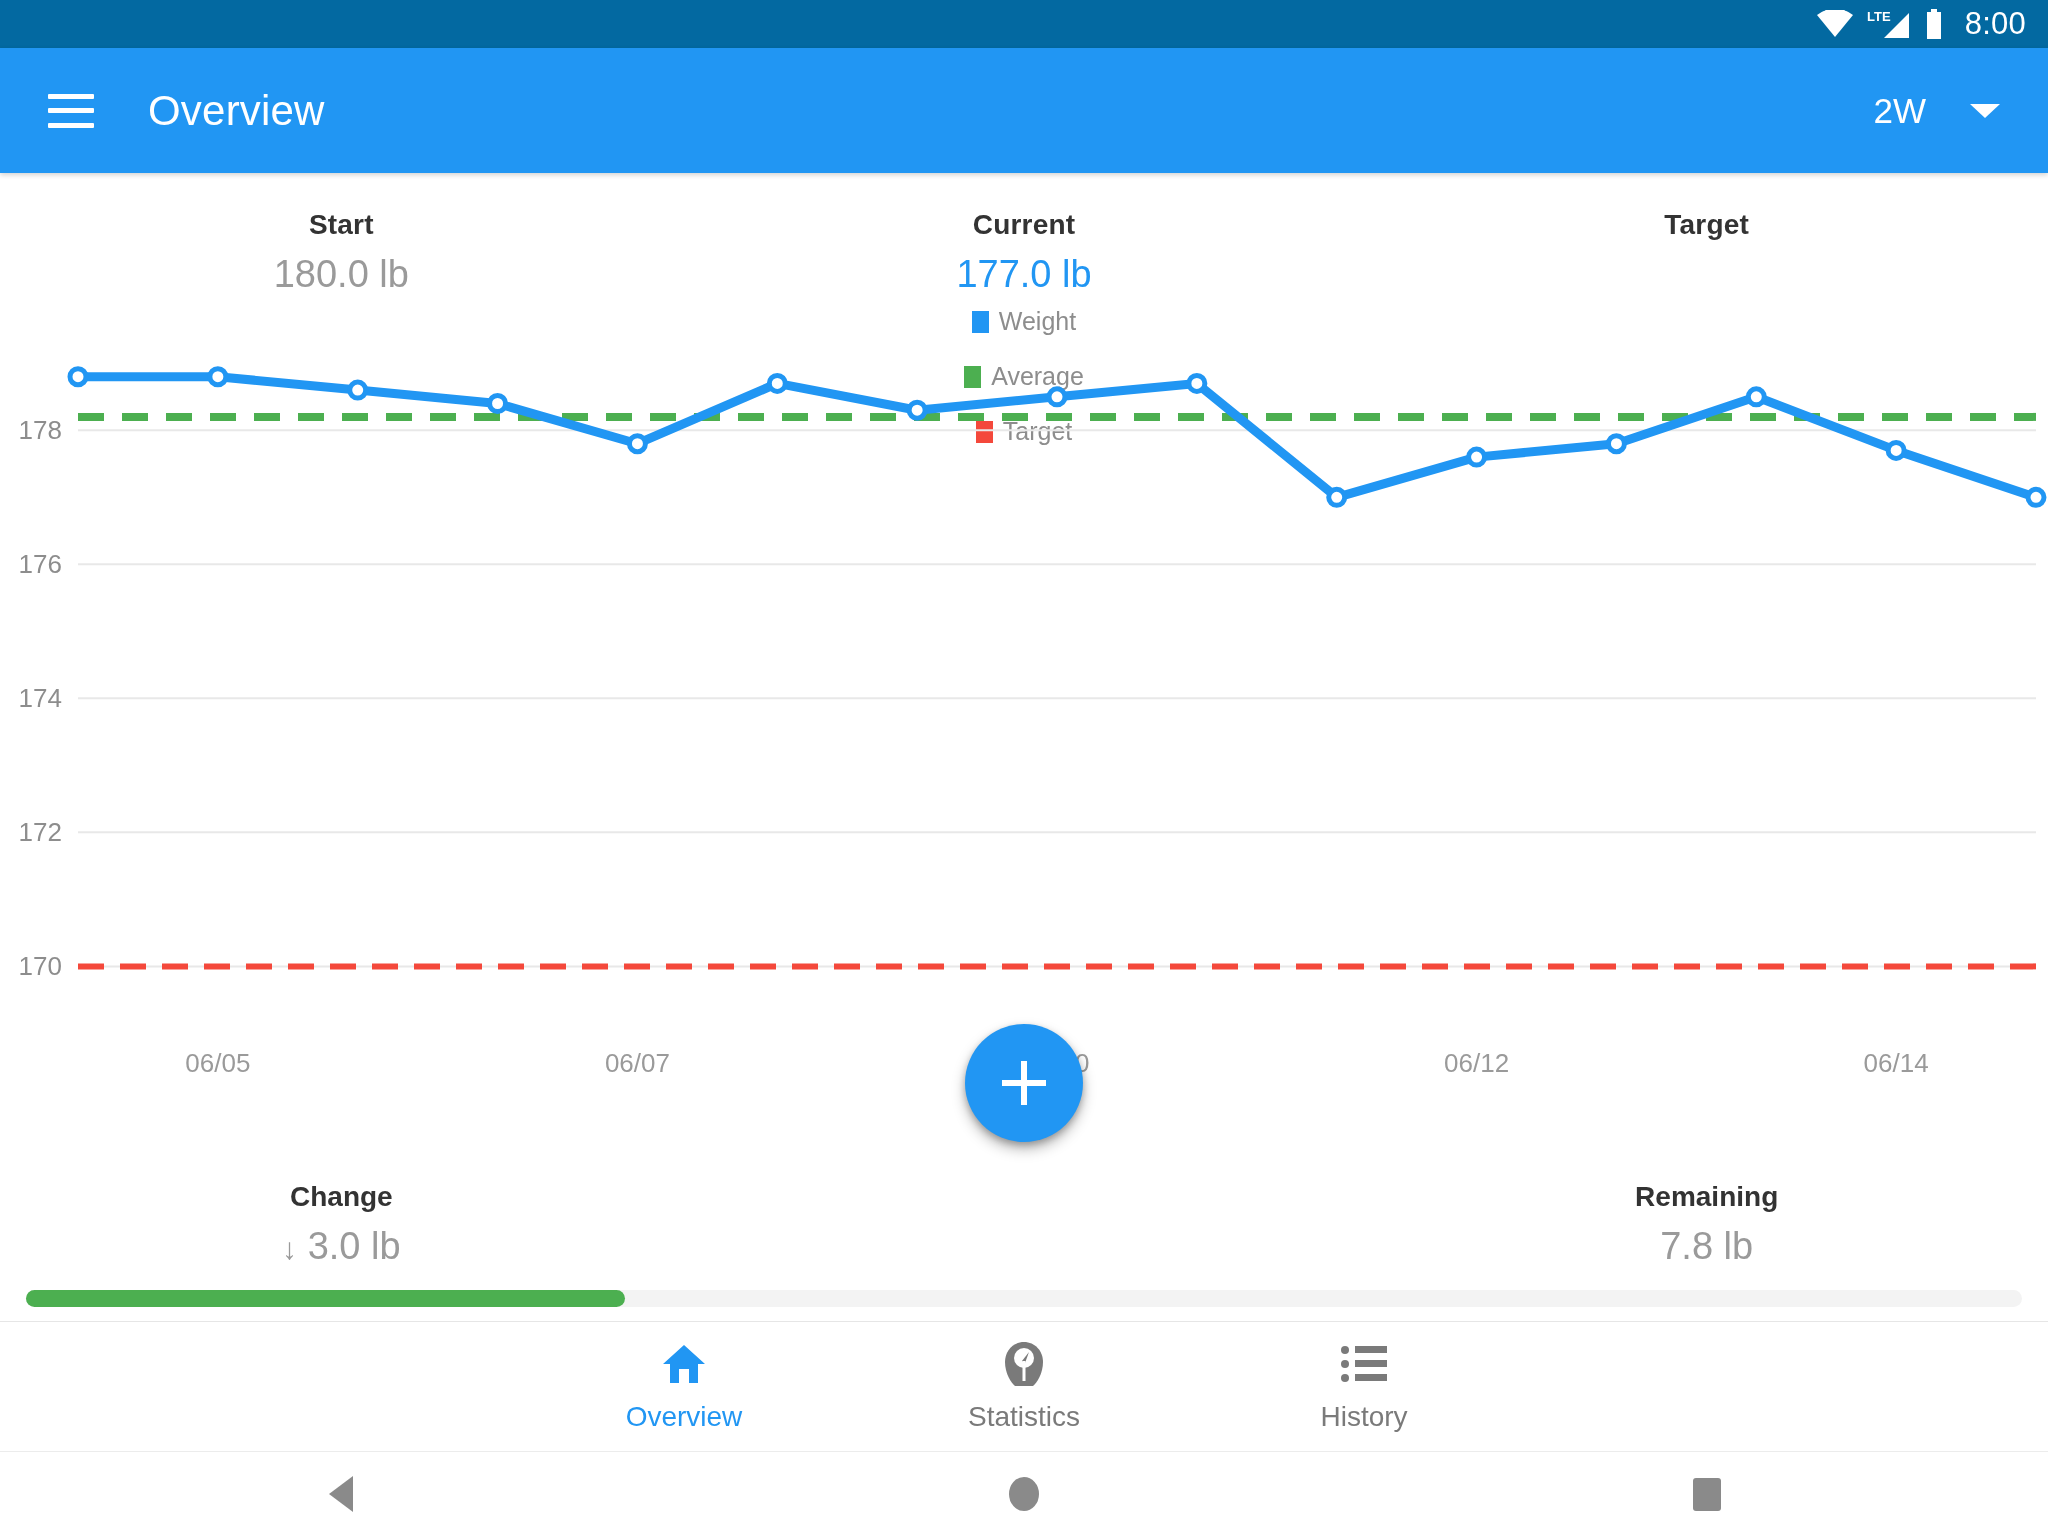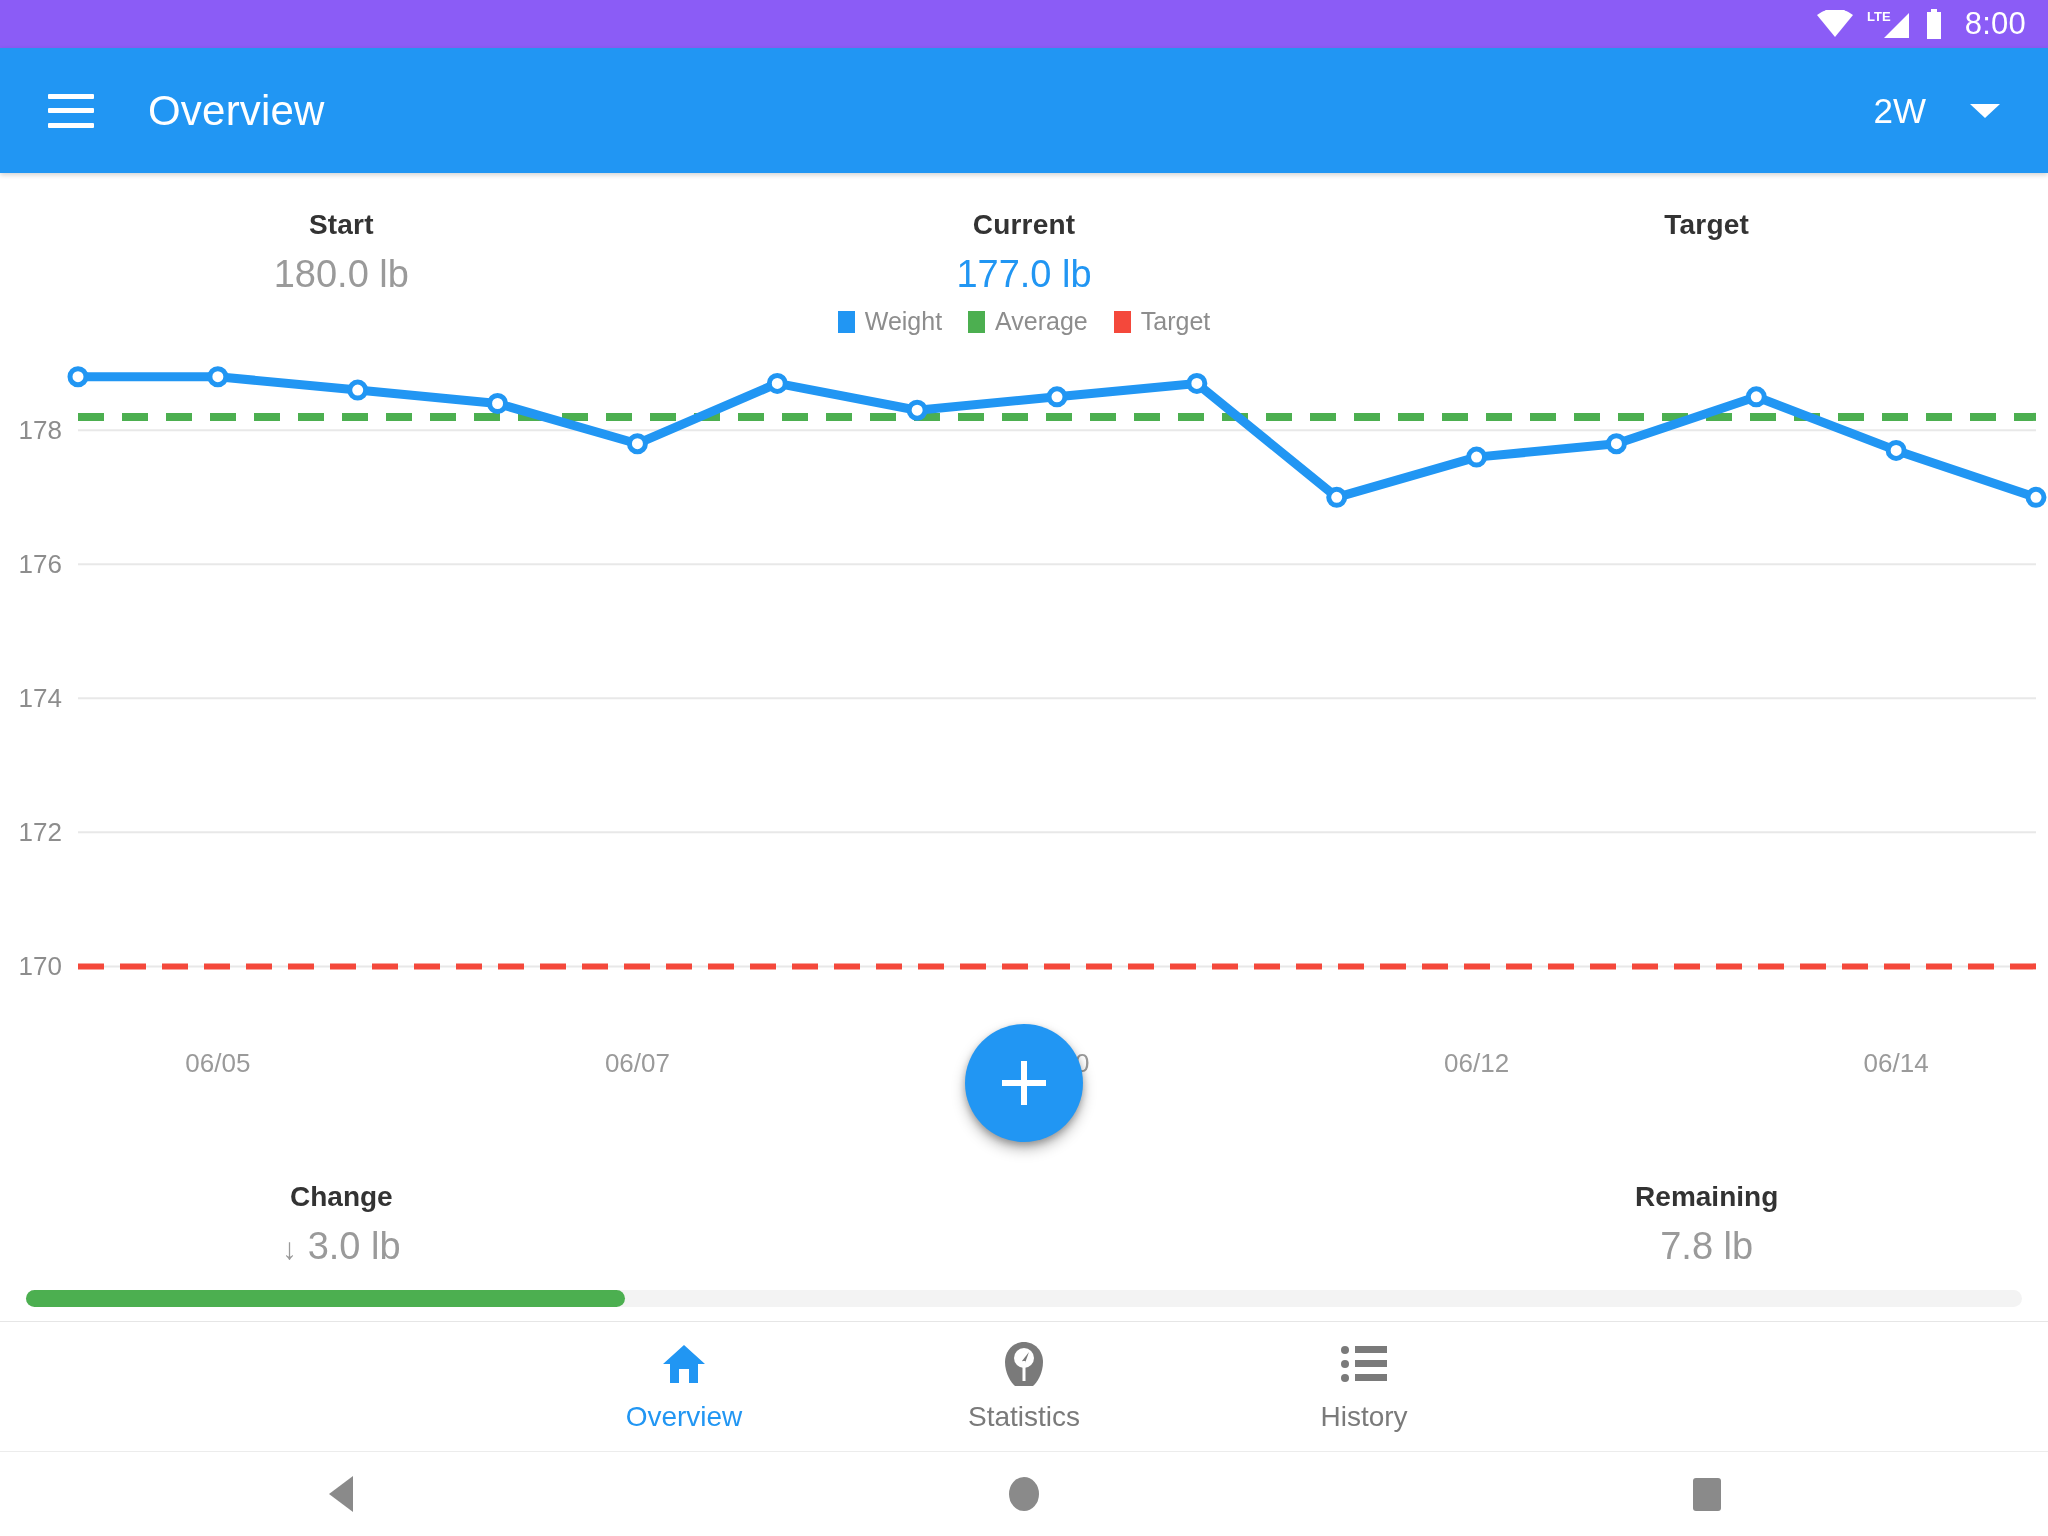--- a/index.html
+++ b/index.html
@@ -7,21 +7,21 @@
     width: 2048px; height: 1536px;
     font-family: "Liberation Sans", sans-serif;
     background: #ffffff;
     overflow: hidden;
   }
   #app { position: relative; width: 2048px; height: 1536px; }
 
   
   .statusbar {
     position: absolute; top: 0; left: 0; width: 2048px; height: 48px;
-    background: #8b5cf6;
+    background: #0369a1;
     display: flex; align-items: center; justify-content: flex-end;
     padding-right: 22px;
   }
   .sb-icons { display: flex; align-items: center; gap: 14px; }
   .sb-icon { display: block; }
   .sb-time {
     color: #ffffff; font-size: 31px; font-weight: 400;
     letter-spacing: 0.2px; margin-left: 8px;
   }
 
@@ -64,21 +64,21 @@
     font-size: 28px; font-weight: 700; color: #333333; letter-spacing: 0.2px;
   }
   .summary-value {
     font-size: 38px; font-weight: 400; color: #9a9a9a; margin-top: 12px;
   }
   .summary-value.accent { color: #2196F3; }
 
   
   .legend {
     position: absolute; top: 307px; left: 0; width: 2048px;
-    display: flex; align-items: center; justify-content: center; gap: 26px;
+    display: flex; align-items: center; justify-content: center; gap: 26px; flex-direction: column;
   }
   .legend-item { display: flex; align-items: center; gap: 10px; }
   .legend-swatch { width: 17px; height: 22px; display: block; }
   .legend-text { font-size: 25px; color: #8d8d8d; }
 
   
   .chart-wrap {
     position: absolute; top: 360px; left: 0; width: 2048px; height: 740px;
   }
   .chart-svg { display: block; width: 2048px; height: 740px; }

